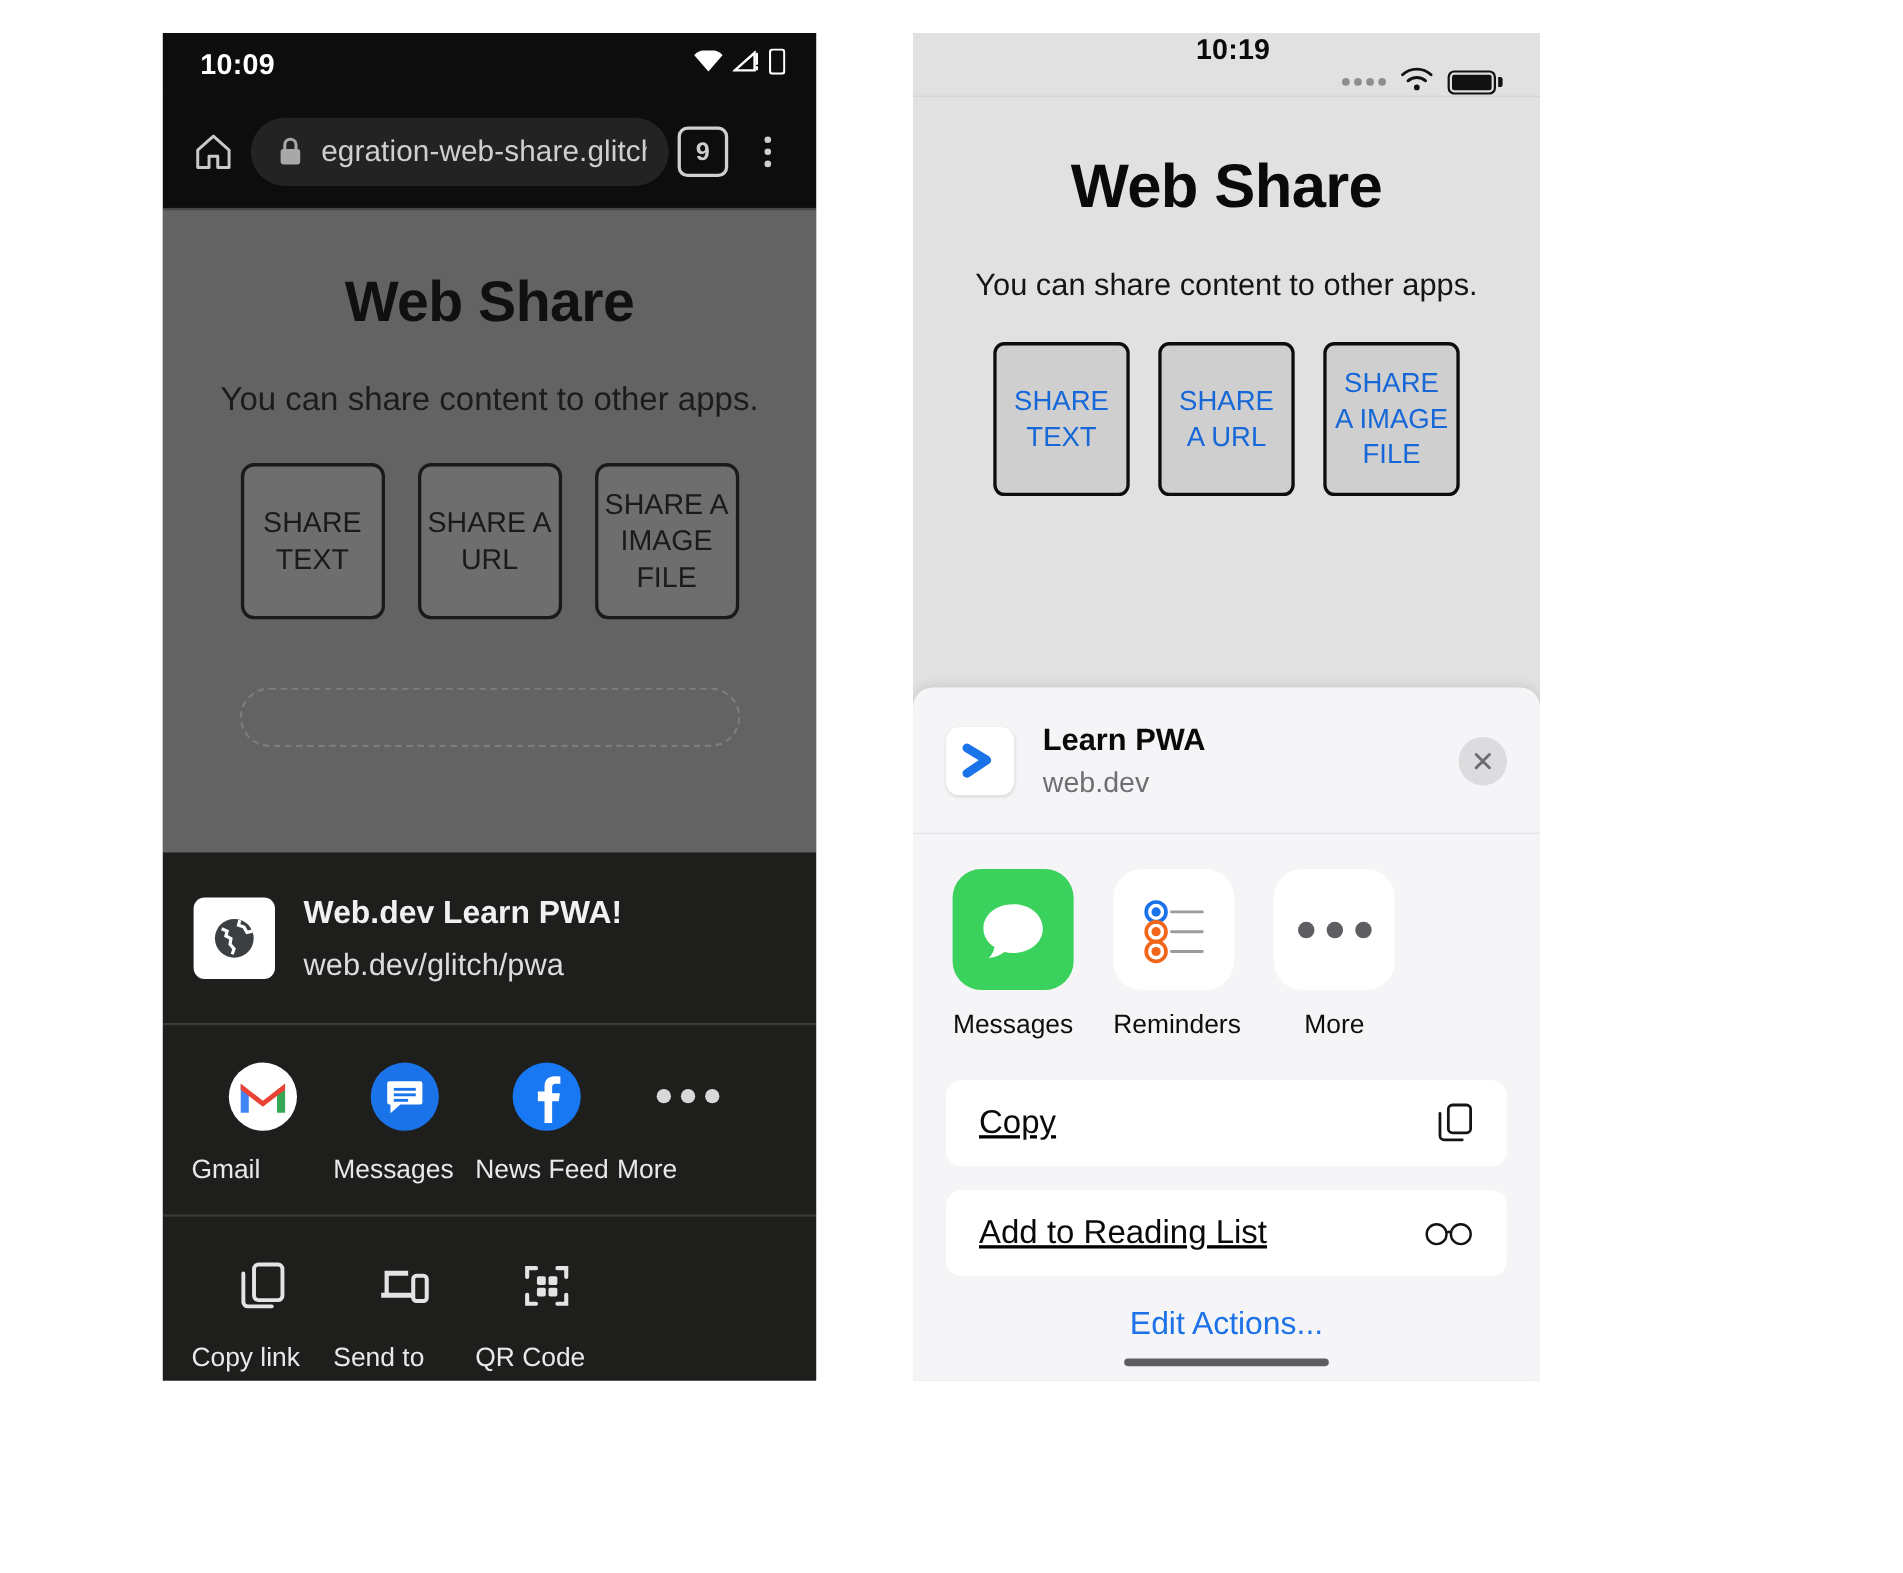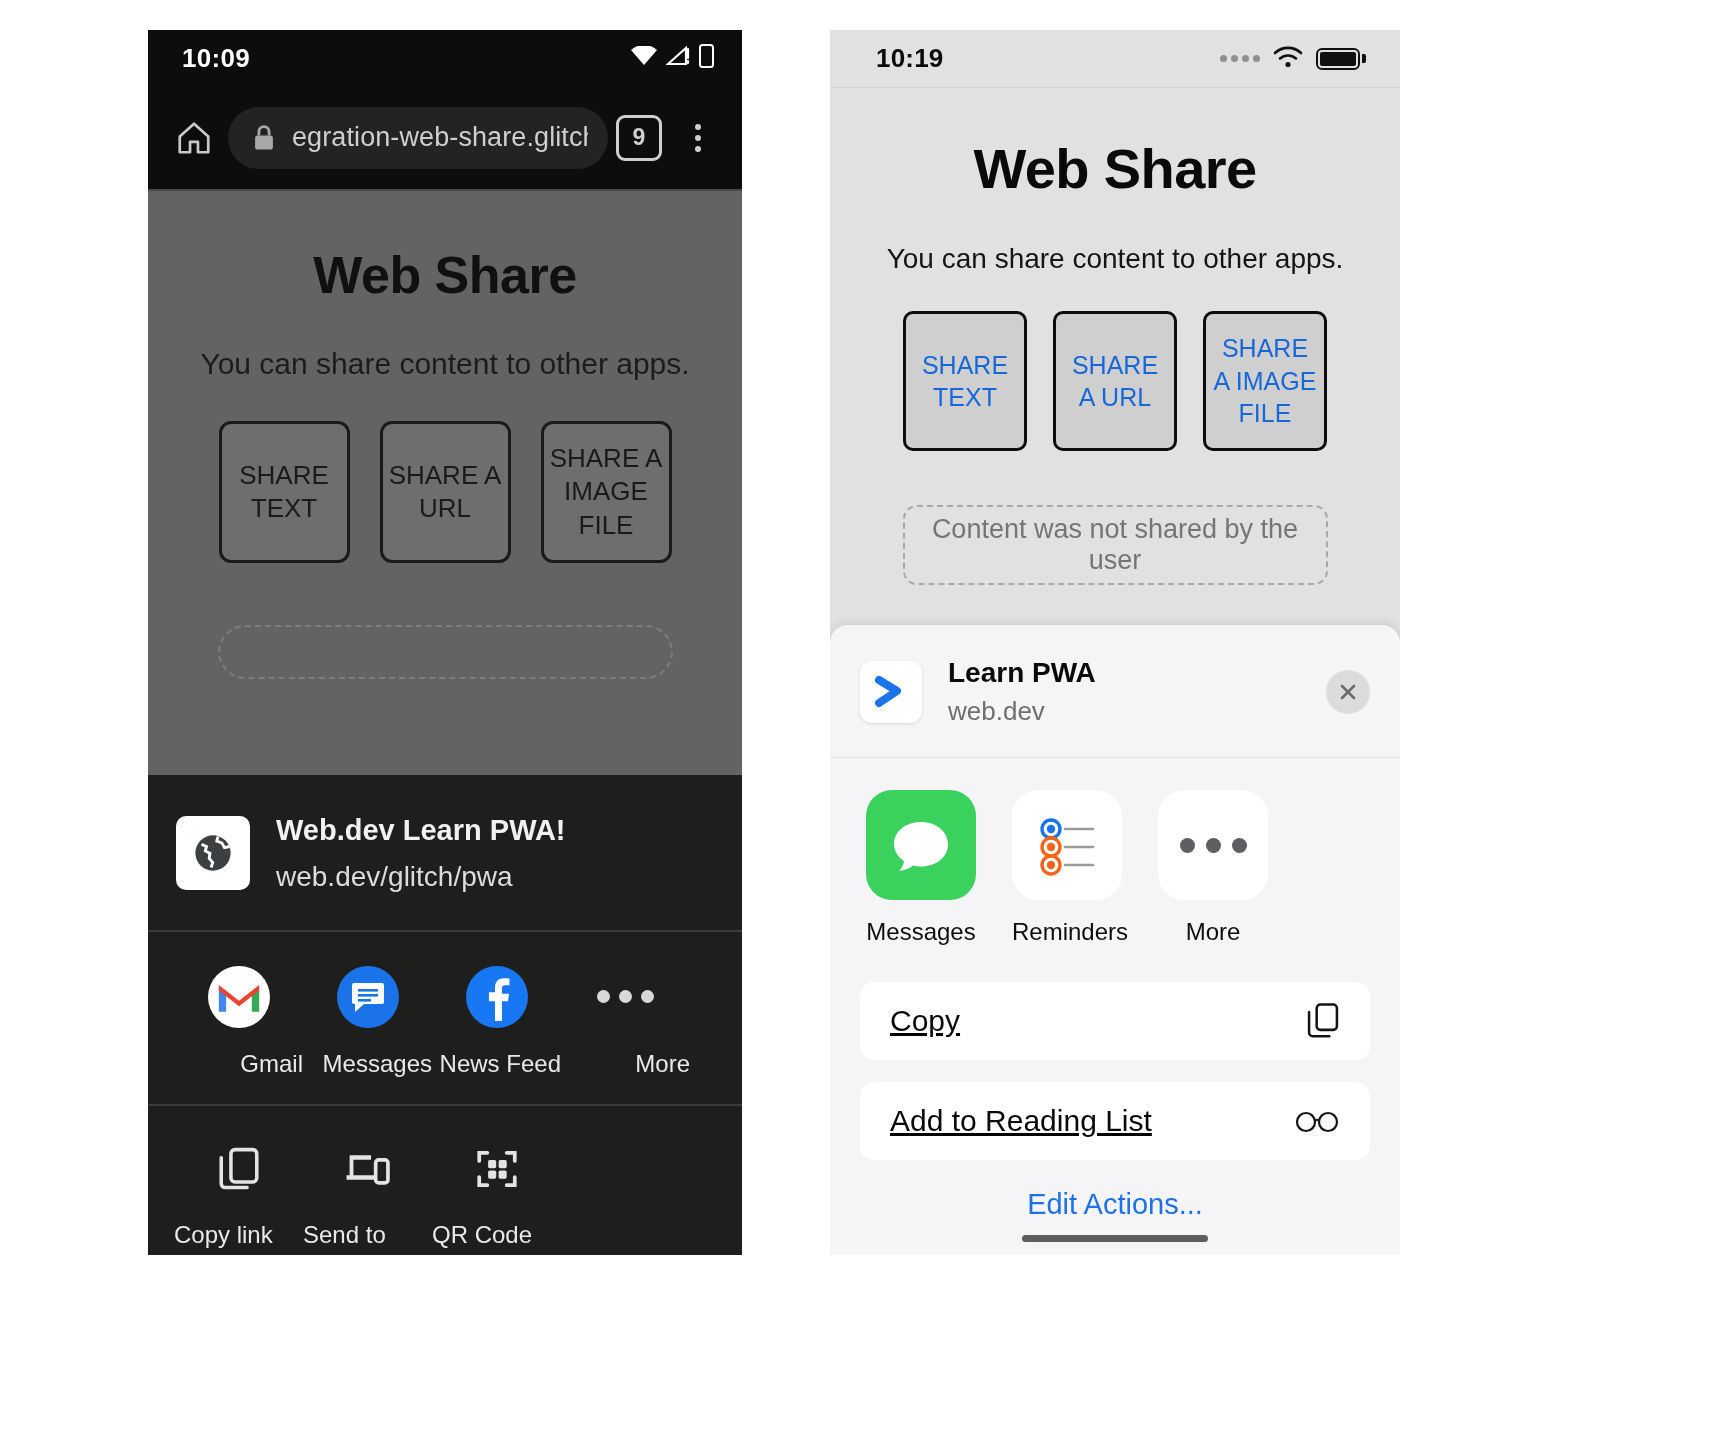--- a/index.html
+++ b/index.html
@@ -83,21 +83,21 @@
     width: 74px; height: 74px; background: #ffffff; border-radius: 10px;
     display: flex; align-items: center; justify-content: center; flex: 0 0 auto;
   }
   .and-sheet-title { color: #f1f1f1; font-size: 29px; font-weight: 700; line-height: 1.45; }
   .and-sheet-url { color: #dcdcdc; font-size: 28px; line-height: 1.45; margin-top: 6px;}
 
   .and-apps {
     display: flex; padding: 34px 26px 26px 26px;
     border-bottom: 2px solid #3a3a38;
   }
-  .and-app { width: 129px; text-align: right; }
+  .and-app { width: 129px; text-align: left; }
   .and-app-ico {
     width: 62px; height: 62px; border-radius: 50%;
     margin: 0 auto; display: flex; align-items: center; justify-content: center;
     overflow: hidden;
   }
   .and-app-lbl { color: #e9e9e9; font-size: 24px; margin-top: 22px; }
   .dots3 { display: flex; gap: 9px; align-items: center; justify-content: center; }
   .dots3 i { width: 13px; height: 13px; border-radius: 50%; background: #d8d8d8; display:block; }
 
   .and-actions { display: flex; padding: 36px 26px 22px 26px; }
@@ -108,20 +108,21 @@
   
   .ios-phone {
     position: absolute; left: 830px; top: 30px;
     width: 570px; height: 1225px;
     background: #e1e1e1; overflow: hidden;
   }
   .ios-statusbar {
     height: 58px; display: flex; align-items: center;
     padding: 0 34px 0 46px;
     border-bottom: 1px solid #d2d2d2;
+    flex-direction: column;
   }
   .ios-clock { font-size: 26px; font-weight: 700; color: #0b0b0b; letter-spacing: .2px;}
   .ios-status-icons { margin-left: auto; display: flex; align-items: center; gap: 13px; }
   .ios-signal { display: flex; gap: 4px; align-items: center; }
   .ios-signal i { width: 7px; height: 7px; border-radius: 50%; background: #8e8e8e; display:block; }
   .ios-batt { width: 44px; height: 22px; border: 2px solid #111; border-radius: 6px; padding: 2px; display:flex; }
   .ios-batt span { flex:1; background:#111; border-radius: 2px; display:block; }
   .ios-batt-cap { width: 4px; height: 9px; background: #111; border-radius: 0 2px 2px 0; margin-left: 2px; }
 
   .ios-page { padding: 48px 36px 0; text-align: center; }
@@ -374,21 +375,20 @@
     </div>
 
     <div class="ios-page">
       <div class="ios-page-title">Web Share</div>
       <div class="ios-page-sub">You can share content to other apps.</div>
       <div class="ios-btnrow">
         <div class="ios-btn">SHARE TEXT</div>
         <div class="ios-btn">SHARE A URL</div>
         <div class="ios-btn">SHARE A IMAGE FILE</div>
       </div>
-      <div class="ios-dashed">Content was not shared by the user</div>
     </div>
 
     <div class="ios-sheet">
       <div class="ios-sheet-head">
         <div class="ios-fav">
           <svg width="42" height="42" viewBox="0 0 42 42">
             <path d="M9 9 L27 20 L9 32" fill="none" stroke="#1a73e8" stroke-width="8" stroke-linecap="round" stroke-linejoin="round"></path>
           </svg>
         </div>
         <div>

